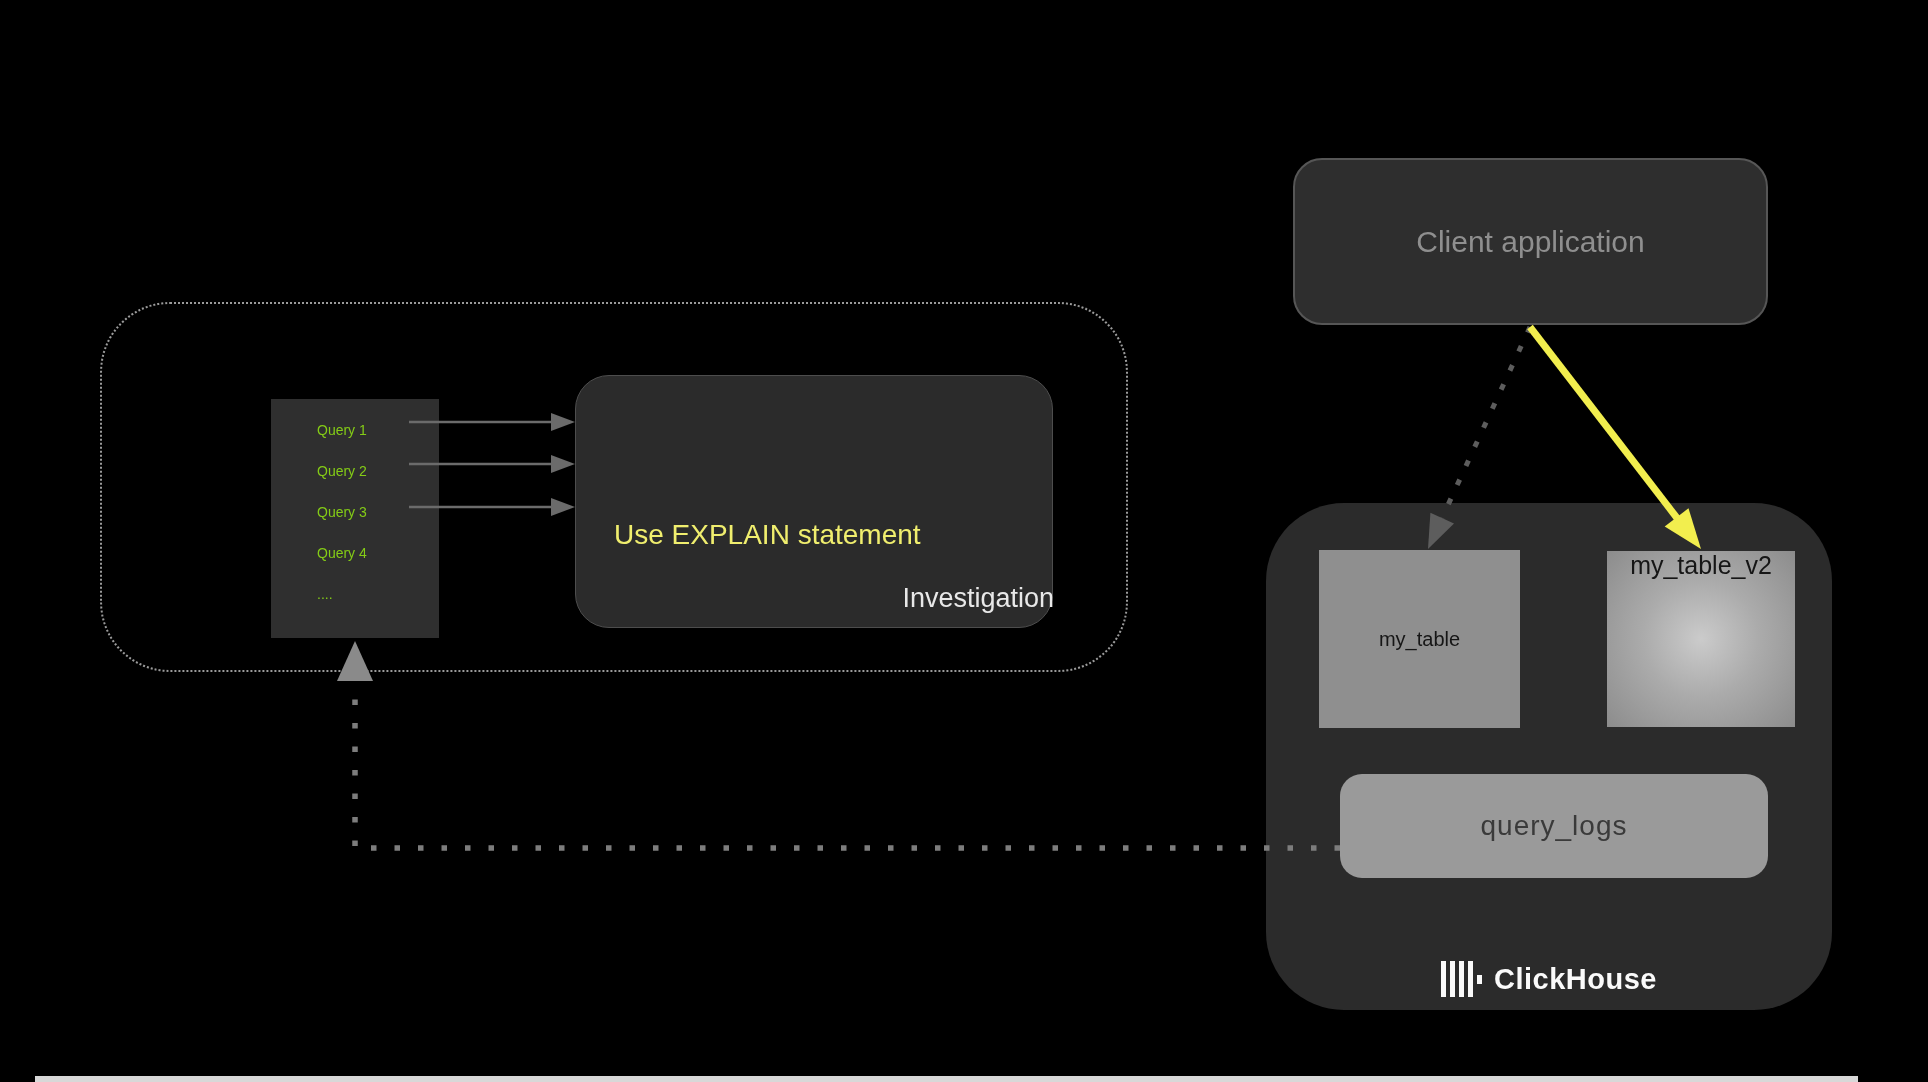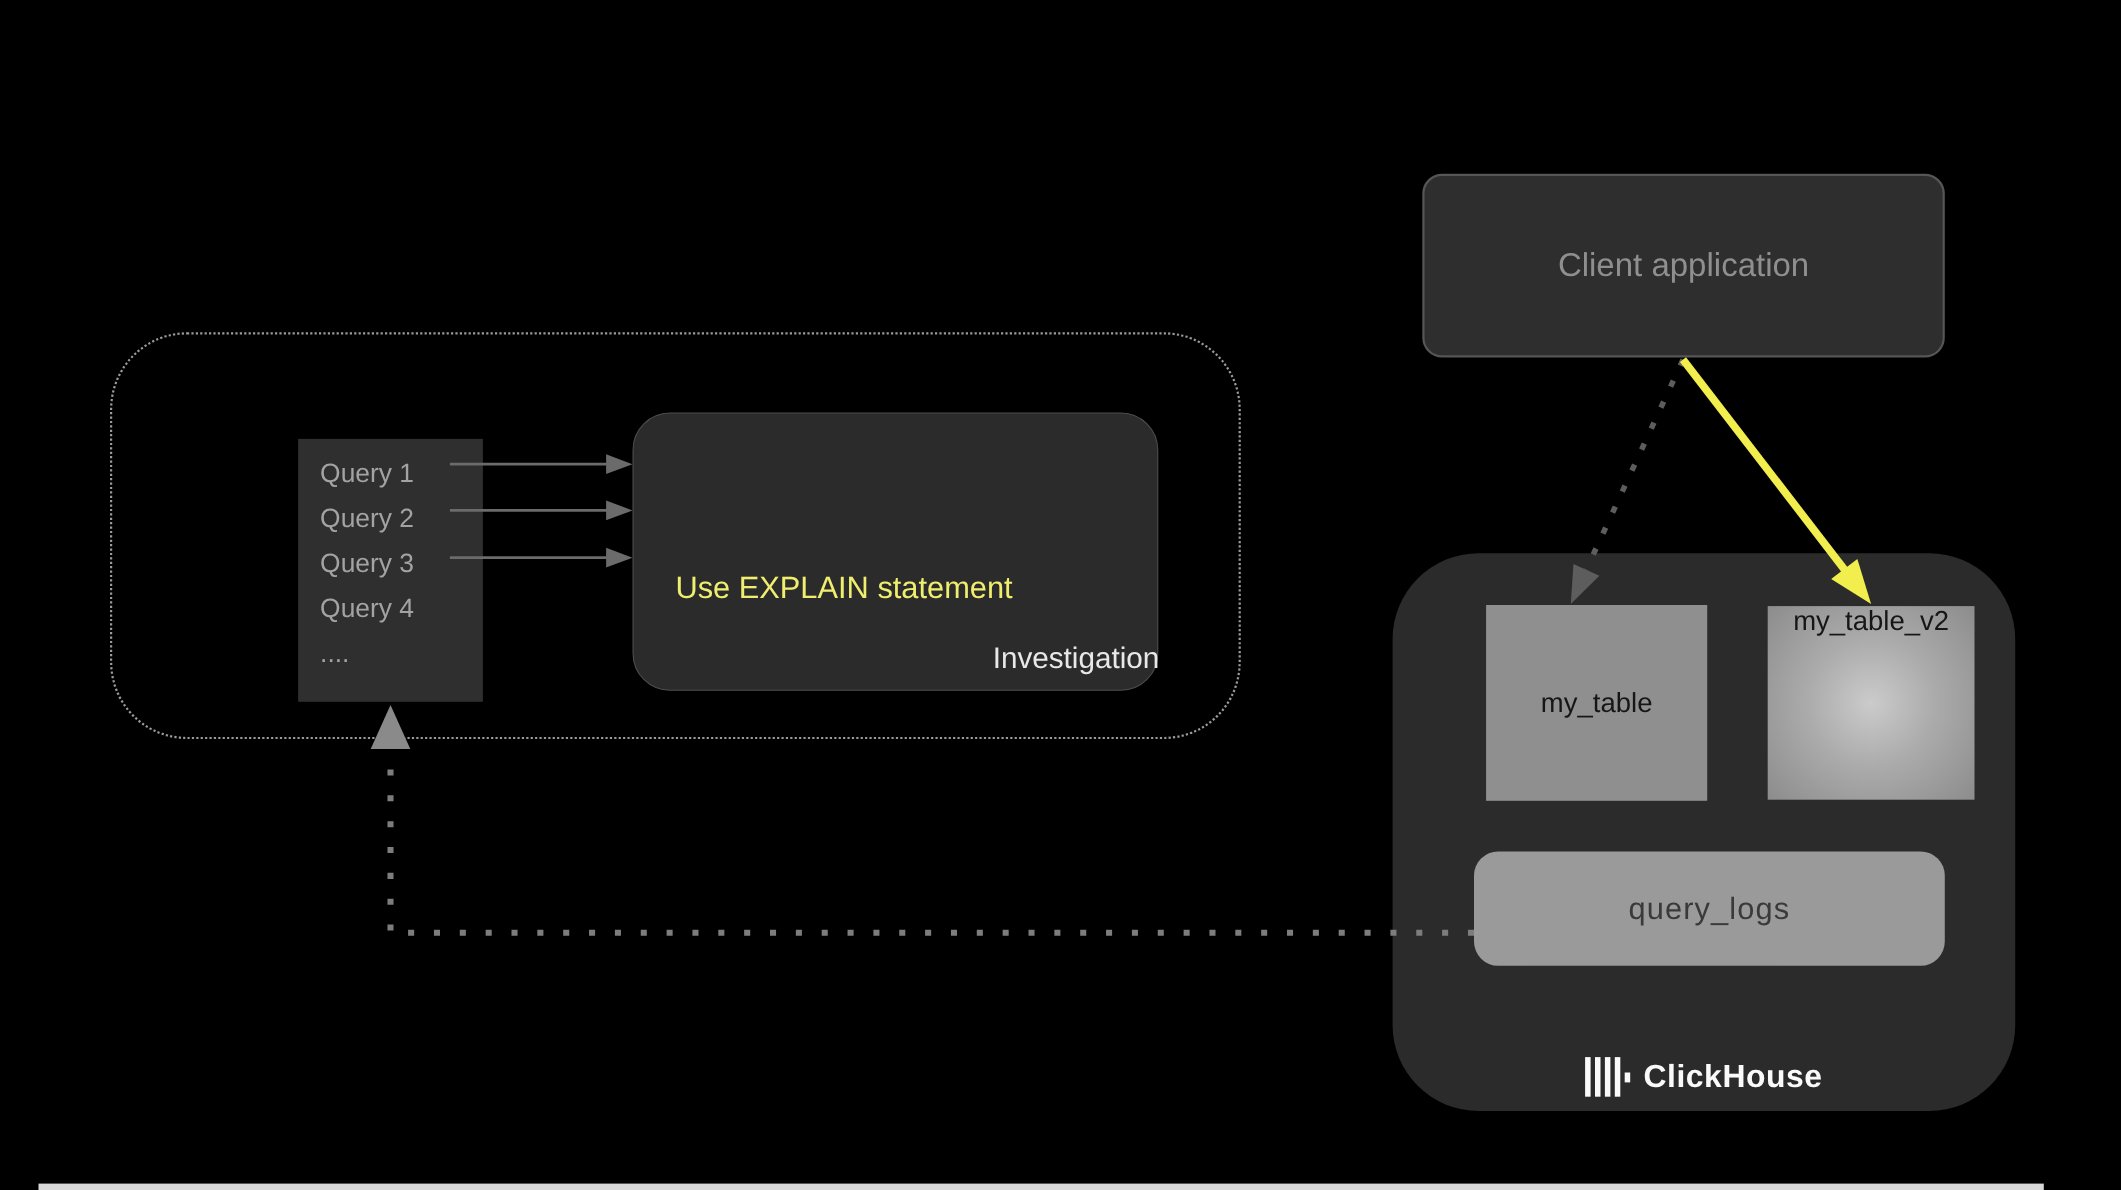--- a/index.html
+++ b/index.html
@@ -10,53 +10,53 @@
   
   .dotted-container{
     position:absolute;left:100px;top:302px;width:1028px;height:370px;
     border:2px dotted #9b9b9b;border-radius:70px;box-sizing:border-box;
   }
   .query-box{
     position:absolute;left:271px;top:399px;width:168px;height:239px;
     background:#2f2f2f;box-sizing:border-box;padding:11px 0 0 20px;
   }
   .query-row{
-    color:#a3a3a3;font-size:24px;line-height:41px;white-space:nowrap;
+    color:#84cc16;font-size:14px;line-height:41px;white-space:nowrap;margin-left:26px;
   }
   .investigation-box{
     position:absolute;left:575px;top:375px;width:478px;height:253px;
     background:#2b2b2b;border:1.5px solid #4d4d4d;border-radius:34px;box-sizing:border-box;
   }
   .tips{
     position:absolute;left:38px;top:41px;color:#f0ee6e;font-size:28px;line-height:44px;white-space:nowrap;
   }
   .tip-3{
     position:absolute;left:38px;top:137px;color:#f0ee6e;font-size:28px;line-height:44px;white-space:nowrap;
   }
   .investigation-label{
     position:absolute;left:0;top:575px;width:478px;text-align:right;
     color:#e8e8e8;font-size:27px;line-height:44px;
   }
   .investigation-box .investigation-label{top:200px;}
   
   .client-box{
     position:absolute;left:1293px;top:158px;width:475px;height:167px;
-    background:#2e2e2e;border:2px solid #565656;border-radius:18px;box-sizing:border-box;
+    background:#2e2e2e;border:2px solid #565656;border-radius:29px;box-sizing:border-box;
     display:flex;align-items:center;justify-content:center;
     color:#8f8f8f;font-size:30px;
   }
   
   .ch-container{
     position:absolute;left:1266px;top:503px;width:566px;height:507px;
     background:#2b2b2b;border-radius:78px;
   }
   .my-table{
     position:absolute;left:53px;top:47px;width:201px;height:178px;
     background:#8f8f8f;display:flex;align-items:center;justify-content:center;
-    color:#161616;font-size:25px;margin-left:32px;
+    color:#161616;font-size:20px;
   }
   .my-table-v2{
     position:absolute;left:341px;top:48px;width:188px;height:176px;
     background:radial-gradient(circle at 50% 50%, #cbcbcb 0%, #ababab 45%, #8c8c8c 100%);
     display:flex;justify-content:center;
     color:#161616;font-size:25px;
   }
   .query-logs{
     position:absolute;left:74px;top:271px;width:428px;height:104px;
     background:#9a9a9a;border-radius:22px;

